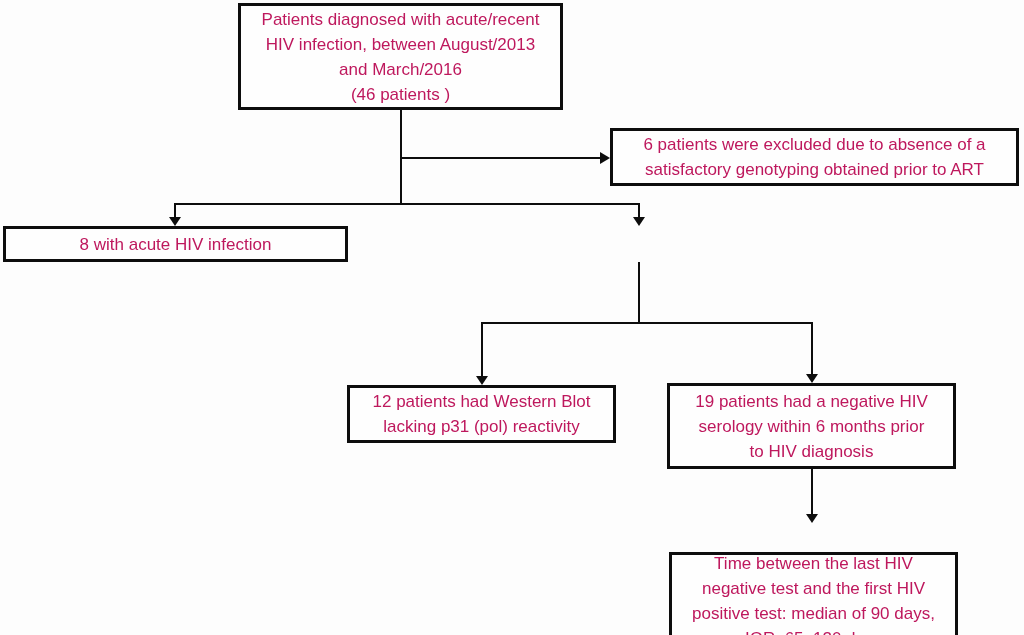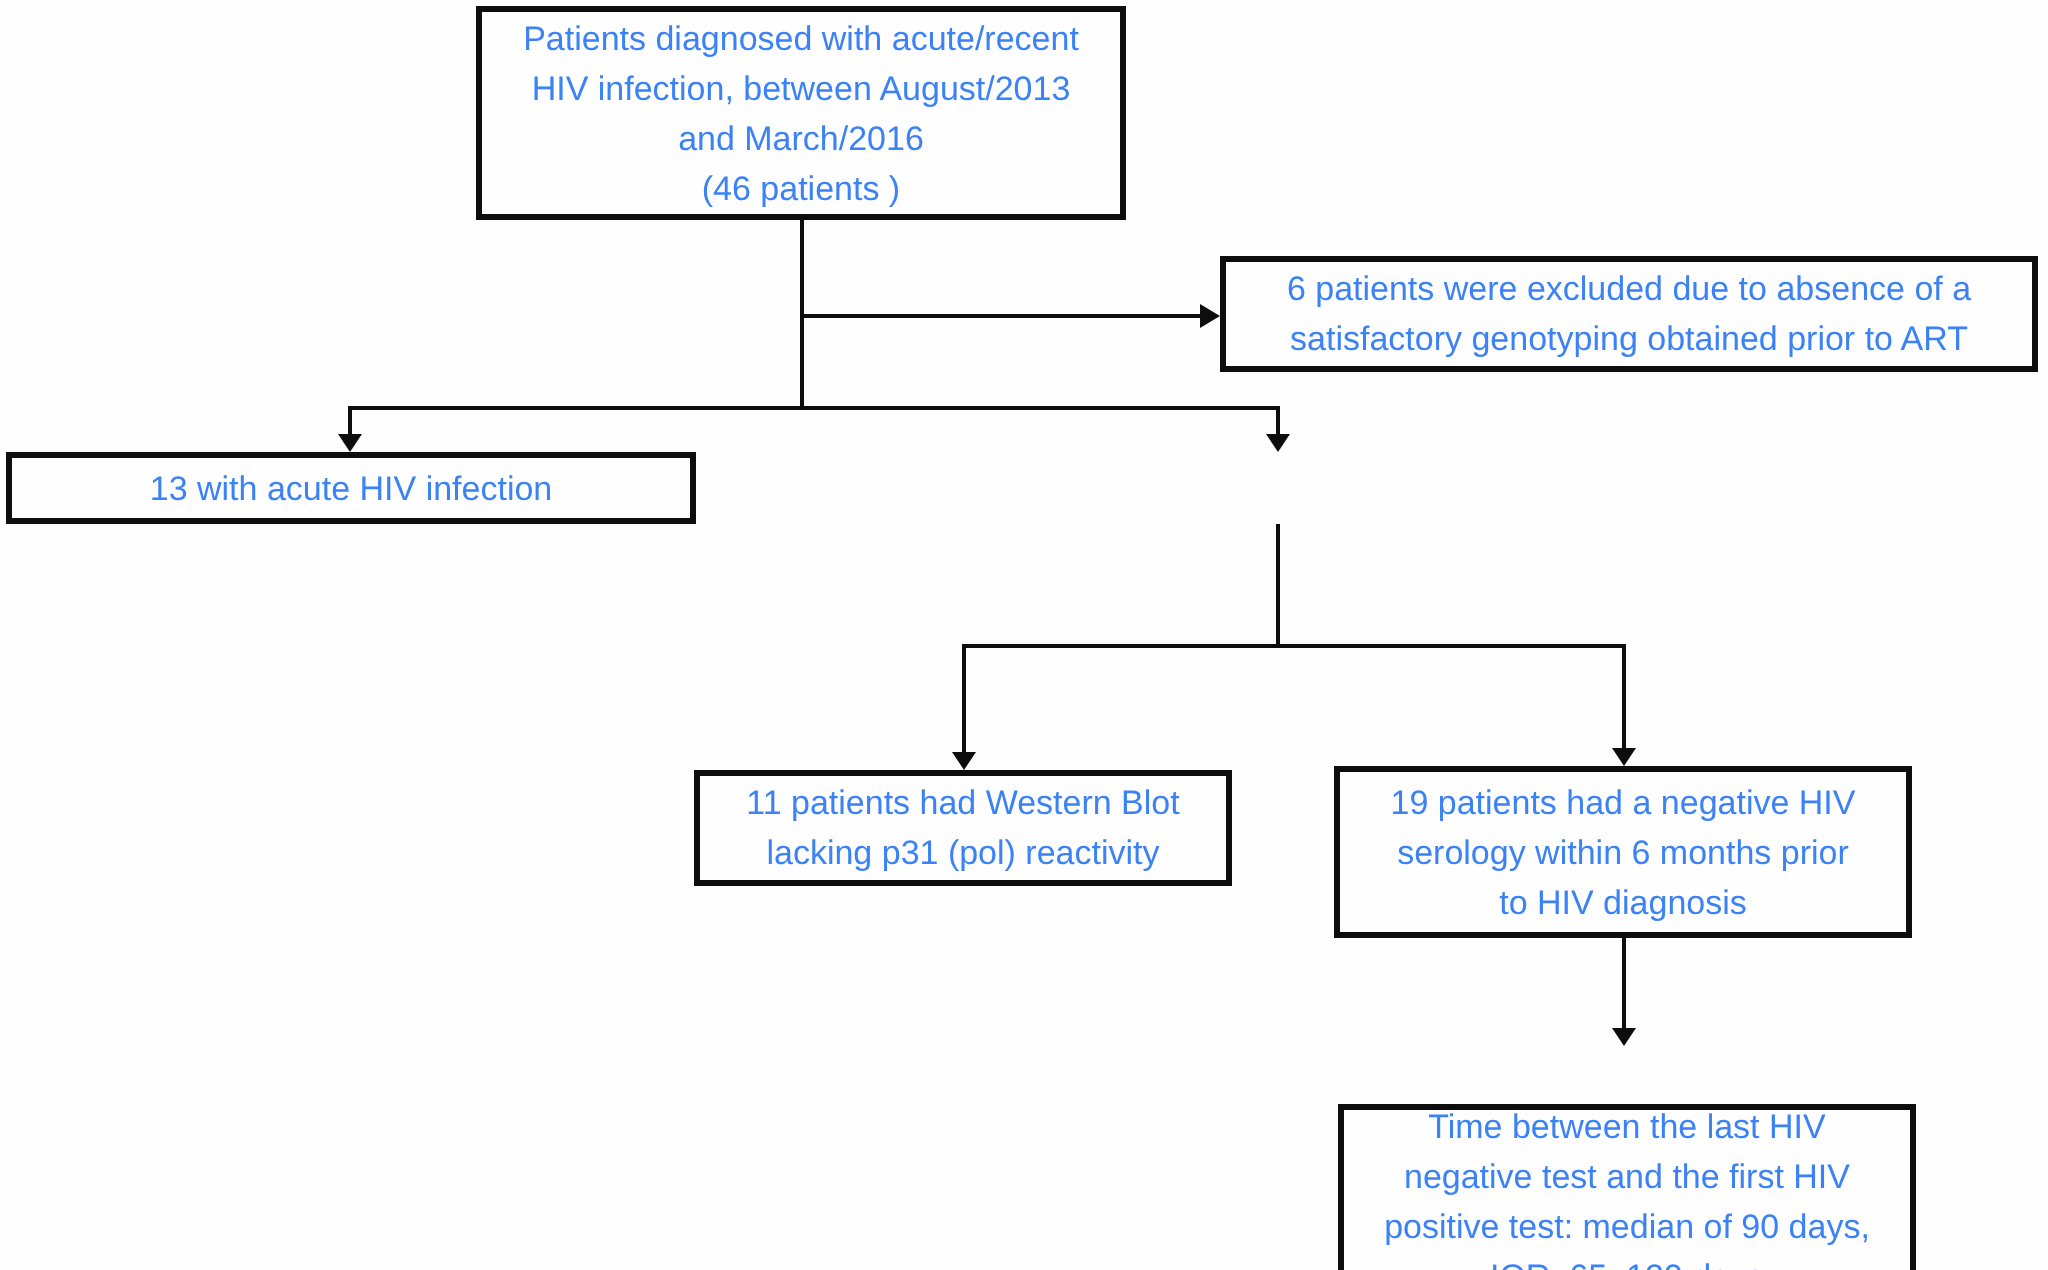--- a/index.html
+++ b/index.html
@@ -6,21 +6,21 @@
     margin: 0;
     padding: 0;
     background: #fdfdfd;
   }
   .canvas {
     position: relative;
     width: 1024px;
     height: 635px;
     background: #fdfdfd;
     font-family: "Liberation Sans", "DejaVu Sans", sans-serif;
-    color: #3b82f6;
+    color: #be185d;
     overflow: hidden;
   }
   .box {
     position: absolute;
     box-sizing: border-box;
     background: #fefefe;
     border: 3px solid #0d0d0d;
     display: flex;
     align-items: center;
     justify-content: center;
@@ -67,24 +67,24 @@
 <div class="canvas">
 
   <div class="box" id="box-top">Patients diagnosed with acute/recent
 HIV infection, between August/2013
 and March/2016
 (46 patients )</div>
 
   <div class="box" id="box-excluded">6 patients were excluded due to absence of a
 satisfactory genotyping obtained prior to ART</div>
 
-  <div class="box" id="box-acute">13 with acute HIV infection</div>
+  <div class="box" id="box-acute">8 with acute HIV infection</div>
 
 
-  <div class="box" id="box-western">11 patients had Western Blot
+  <div class="box" id="box-western">12 patients had Western Blot
 lacking p31 (pol) reactivity</div>
 
   <div class="box" id="box-serology">19 patients had a negative HIV
 serology within 6 months prior
 to HIV diagnosis</div>
 
   <div class="box" id="box-time">Time between the last HIV
 negative test and the first HIV
 positive test: median of 90 days,
 IQR: 65–120 days</div>

